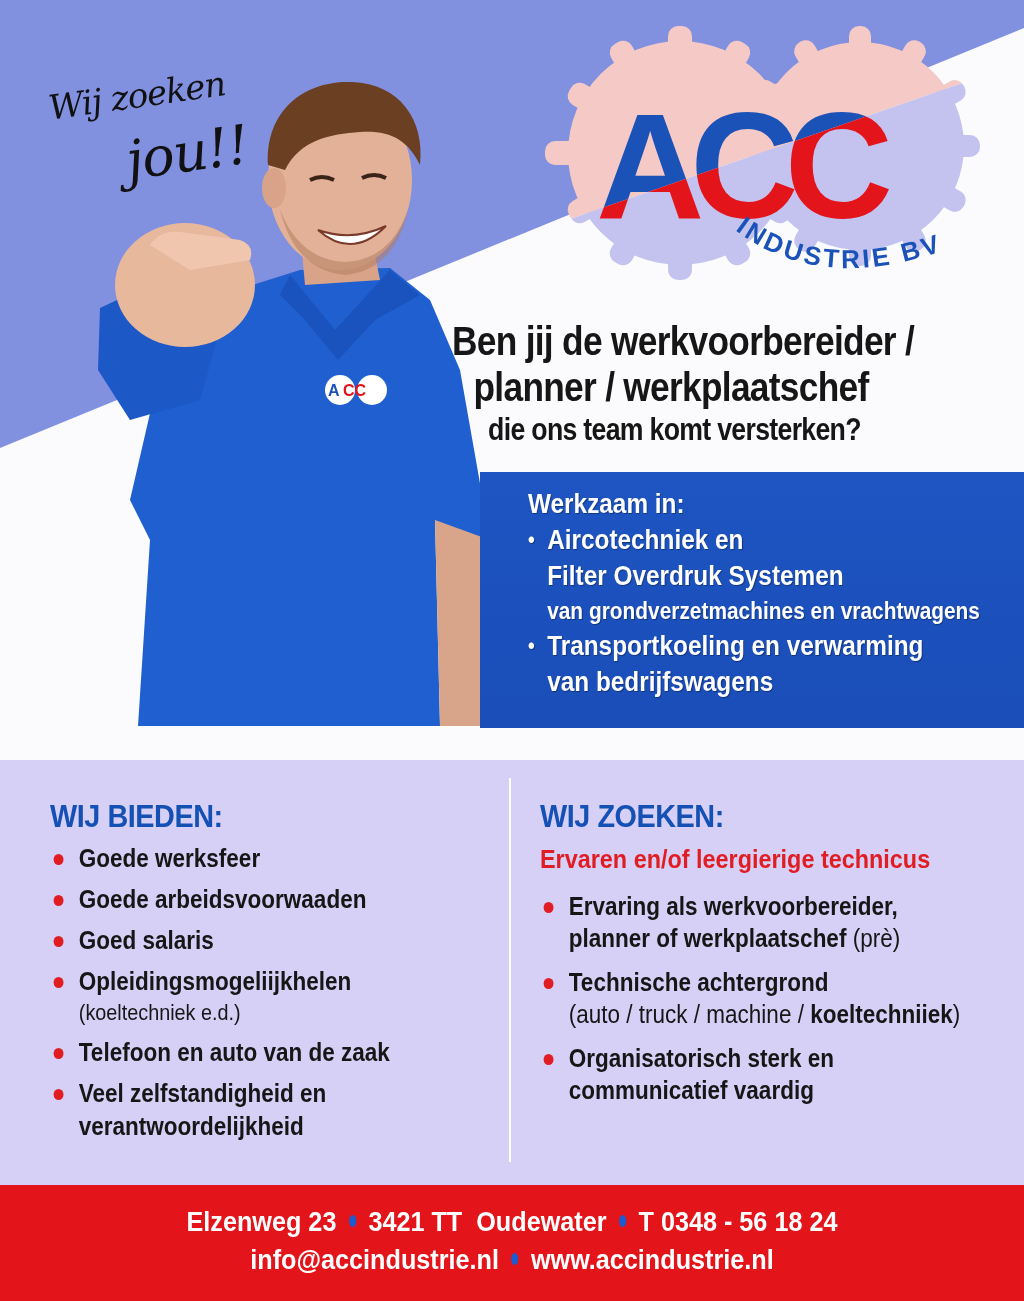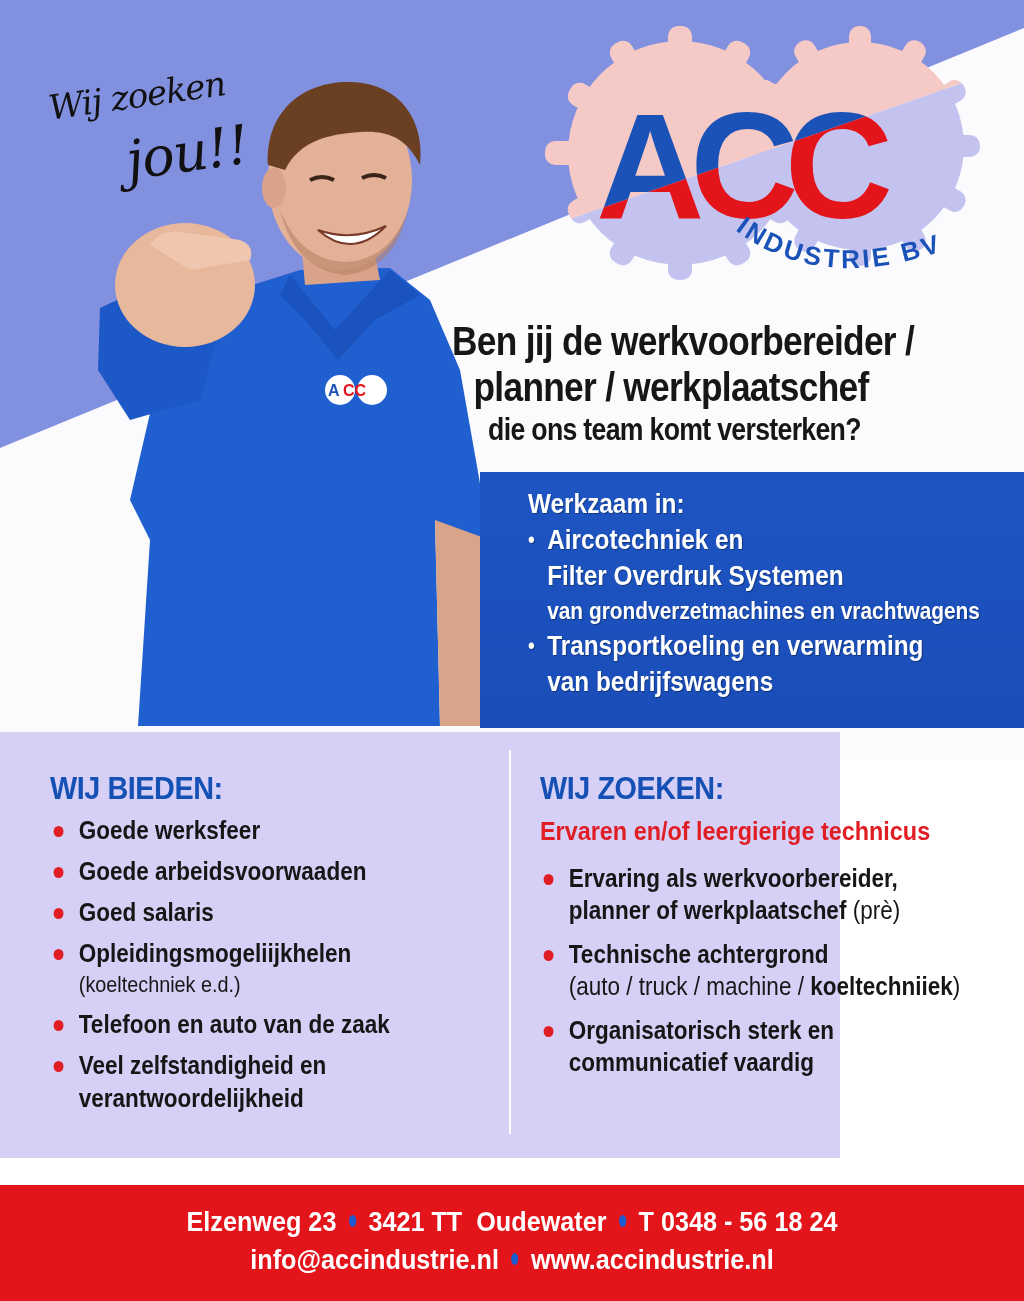--- a/index.html
+++ b/index.html
@@ -29,21 +29,21 @@
   
   .workpanel { position: absolute; left: 480px; top: 472px; width: 546px; height: 256px; background: linear-gradient(180deg, #1e55c2 0%, #1a4db8 100%); }
   .wp-inner { position: absolute; left: 48px; top: 14px; color: #fff; font-weight: bold; text-shadow: 1px 1px 1px rgba(0,0,0,0.35); transform: scaleX(0.87); transform-origin: left top; white-space: nowrap; }
   .wp-title { font-size: 28px; line-height: 36px; }
   .wp-item { font-size: 28px; line-height: 36px; display: flex; }
   .wp-bullet { width: 22px; font-size: 22px; }
   .wp-sub { font-size: 28px; line-height: 36px; padding-left: 22px; }
   .wp-small { font-size: 24px; line-height: 34px; padding-left: 22px; font-weight: bold; }
 
   
-  .offer { position: absolute; left: 0; top: 732px; width: 840px; height: 426px; background: #d6d0f7; }
+  .offer { position: absolute; left: 0; top: 760px; width: 1024px; height: 426px; background: #d6d0f7; }
   .divider { position: absolute; left: 509px; top: 18px; width: 2px; height: 384px; background: #ffffff; }
 
   .col { position: absolute; top: 36px; transform: scaleX(0.9); transform-origin: left top; }
   .col-left { left: 50px; width: 440px; }
   .col-right { left: 540px; width: 470px; }
   .col-title { color: #1550b4; font-weight: bold; font-size: 32px; line-height: 40px; letter-spacing: -0.5px; white-space: nowrap; }
   .col-subtitle { color: #e11d24; font-weight: bold; font-size: 26px; line-height: 34px; margin-top: 6px; white-space: nowrap; }
 
   .blist { list-style: none; margin-top: 6px; }
   .blist li { position: relative; padding-left: 32px; color: #161616; font-weight: bold; font-size: 25px; line-height: 33px; margin-bottom: 8px; white-space: nowrap; }

